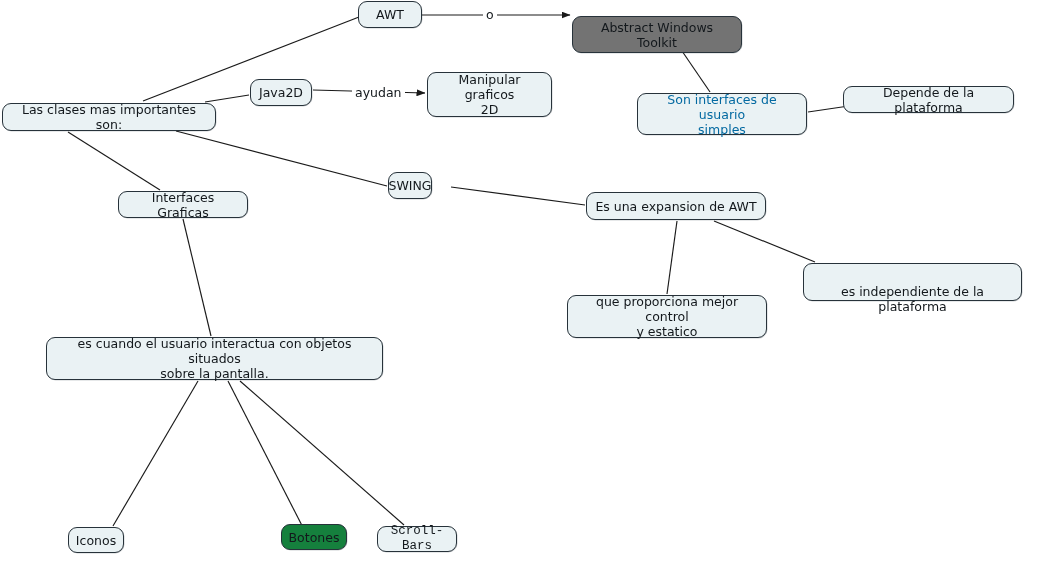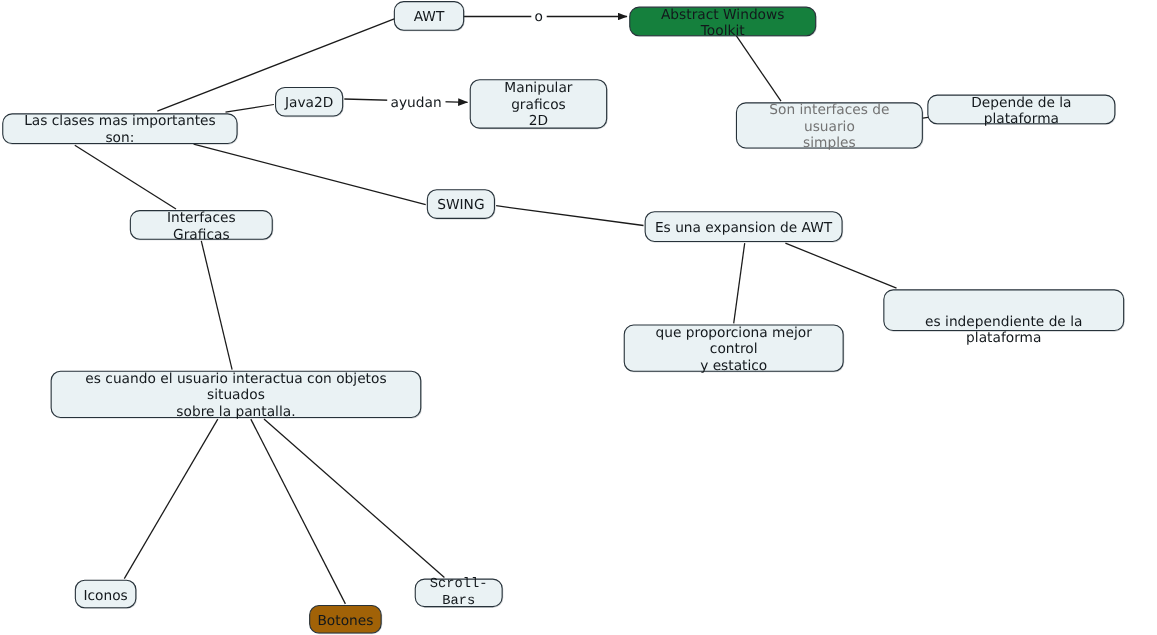--- a/index.html
+++ b/index.html
@@ -83,37 +83,37 @@
         <line x1="677" y1="221" x2="667" y2="294" stroke="#1a1a1a" stroke-width="1.15"></line>
         <line x1="714" y1="221" x2="815" y2="262" stroke="#1a1a1a" stroke-width="1.15"></line>
         <line x1="183" y1="219" x2="211" y2="336" stroke="#1a1a1a" stroke-width="1.15"></line>
         <line x1="198" y1="381" x2="113" y2="526" stroke="#1a1a1a" stroke-width="1.15"></line>
         <line x1="228" y1="381" x2="314" y2="549" stroke="#1a1a1a" stroke-width="1.15"></line>
         <line x1="240" y1="381" x2="404" y2="525" stroke="#1a1a1a" stroke-width="1.15"></line>
       </g>
   </svg>
   <div id="nodes-layer">
       <div class="node" style="left: 358px; top: 1px; width: 64px; height: 27px; background: rgb(234, 242, 244); border-color: rgb(39, 50, 58); color: rgb(19, 24, 28); text-align: right;"><span>AWT</span></div>
-      <div class="node" style="left: 572px; top: 6px; width: 170px; height: 27px; background: #15803d; border-color: rgb(39, 50, 58); color: rgb(19, 24, 28);"><span>Abstract Windows Toolkit</span></div>
+      <div class="node" style="left: 572px; top: 16px; width: 170px; height: 37px; background: #737373; border-color: rgb(39, 50, 58); color: rgb(19, 24, 28);"><span>Abstract Windows Toolkit</span></div>
       <div class="node" style="left: 250px; top: 79px; width: 62px; height: 27px; background: rgb(234, 242, 244); border-color: rgb(39, 50, 58); color: rgb(19, 24, 28);"><span>Java2D</span></div>
       <div class="node" style="left: 427px; top: 72px; width: 125px; height: 45px; background: rgb(234, 242, 244); border-color: rgb(39, 50, 58); color: rgb(19, 24, 28);"><span>Manipular graficos
 2D</span></div>
       <div class="node" style="left: 2px; top: 103px; width: 214px; height: 28px; background: rgb(234, 242, 244); border-color: rgb(39, 50, 58); color: rgb(19, 24, 28);"><span>Las clases mas importantes son:</span></div>
-      <div class="node" style="left: 637px; top: 93px; width: 170px; height: 42px; background: rgb(234, 242, 244); border-color: rgb(39, 50, 58); color: #737373; margin-left: 32px;"><span>Son interfaces de usuario
+      <div class="node" style="left: 637px; top: 93px; width: 170px; height: 42px; background: rgb(234, 242, 244); border-color: rgb(39, 50, 58); color: #0369a1;"><span>Son interfaces de usuario
 simples</span></div>
       <div class="node" style="left: 843px; top: 86px; width: 171px; height: 27px; background: rgb(234, 242, 244); border-color: rgb(39, 50, 58); color: rgb(19, 24, 28);"><span>Depende de la plataforma</span></div>
       <div class="node" style="left: 118px; top: 191px; width: 130px; height: 27px; background: rgb(234, 242, 244); border-color: rgb(39, 50, 58); color: rgb(19, 24, 28);"><span>Interfaces Graficas</span></div>
-      <div class="node" style="left: 388px; top: 172px; width: 62px; height: 27px; background: rgb(234, 242, 244); border-color: rgb(39, 50, 58); color: rgb(19, 24, 28);"><span>SWING</span></div>
+      <div class="node" style="left: 388px; top: 172px; width: 44px; height: 27px; background: rgb(234, 242, 244); border-color: rgb(39, 50, 58); color: rgb(19, 24, 28);"><span>SWING</span></div>
       <div class="node" style="left: 586px; top: 192px; width: 180px; height: 28px; background: rgb(234, 242, 244); border-color: rgb(39, 50, 58); color: rgb(19, 24, 28);"><span>Es una expansion de AWT</span></div>
       <div class="node top-align" style="left: 803px; top: 263px; width: 219px; height: 38px; background: rgb(234, 242, 244); border-color: rgb(39, 50, 58); color: rgb(19, 24, 28);"><span>es independiente de la plataforma</span></div>
       <div class="node" style="left: 567px; top: 295px; width: 200px; height: 43px; background: rgb(234, 242, 244); border-color: rgb(39, 50, 58); color: rgb(19, 24, 28);"><span>que proporciona mejor control
 y estatico</span></div>
       <div class="node" style="left: 46px; top: 337px; width: 337px; height: 43px; background: rgb(234, 242, 244); border-color: rgb(39, 50, 58); color: rgb(19, 24, 28);"><span>es cuando el usuario interactua con objetos situados
 sobre la pantalla.</span></div>
       <div class="node" style="left: 68px; top: 527px; width: 56px; height: 26px; background: rgb(234, 242, 244); border-color: rgb(39, 50, 58); color: rgb(19, 24, 28);"><span>Iconos</span></div>
-      <div class="node" style="left: 281px; top: 550px; width: 66px; height: 26px; background: #a16207; border-color: rgb(39, 50, 58); color: rgb(19, 24, 28);"><span>Botones</span></div>
+      <div class="node" style="left: 281px; top: 524px; width: 66px; height: 26px; background: #15803d; border-color: rgb(39, 50, 58); color: rgb(19, 24, 28);"><span>Botones</span></div>
       <div class="node" style="left: 377px; top: 526px; width: 80px; height: 26px; background: rgb(234, 242, 244); border-color: rgb(39, 50, 58); color: rgb(19, 24, 28); font-family: Liberation Mono, monospace;"><span>Scroll-Bars</span></div>
     </div>
   <div id="labels-layer">
       <div class="edge-label" style="left: 483px; top: 8px;">o</div>
       <div class="edge-label" style="left: 352px; top: 86px;">ayudan</div>
     </div>
 </div>
 
 </body></html>

